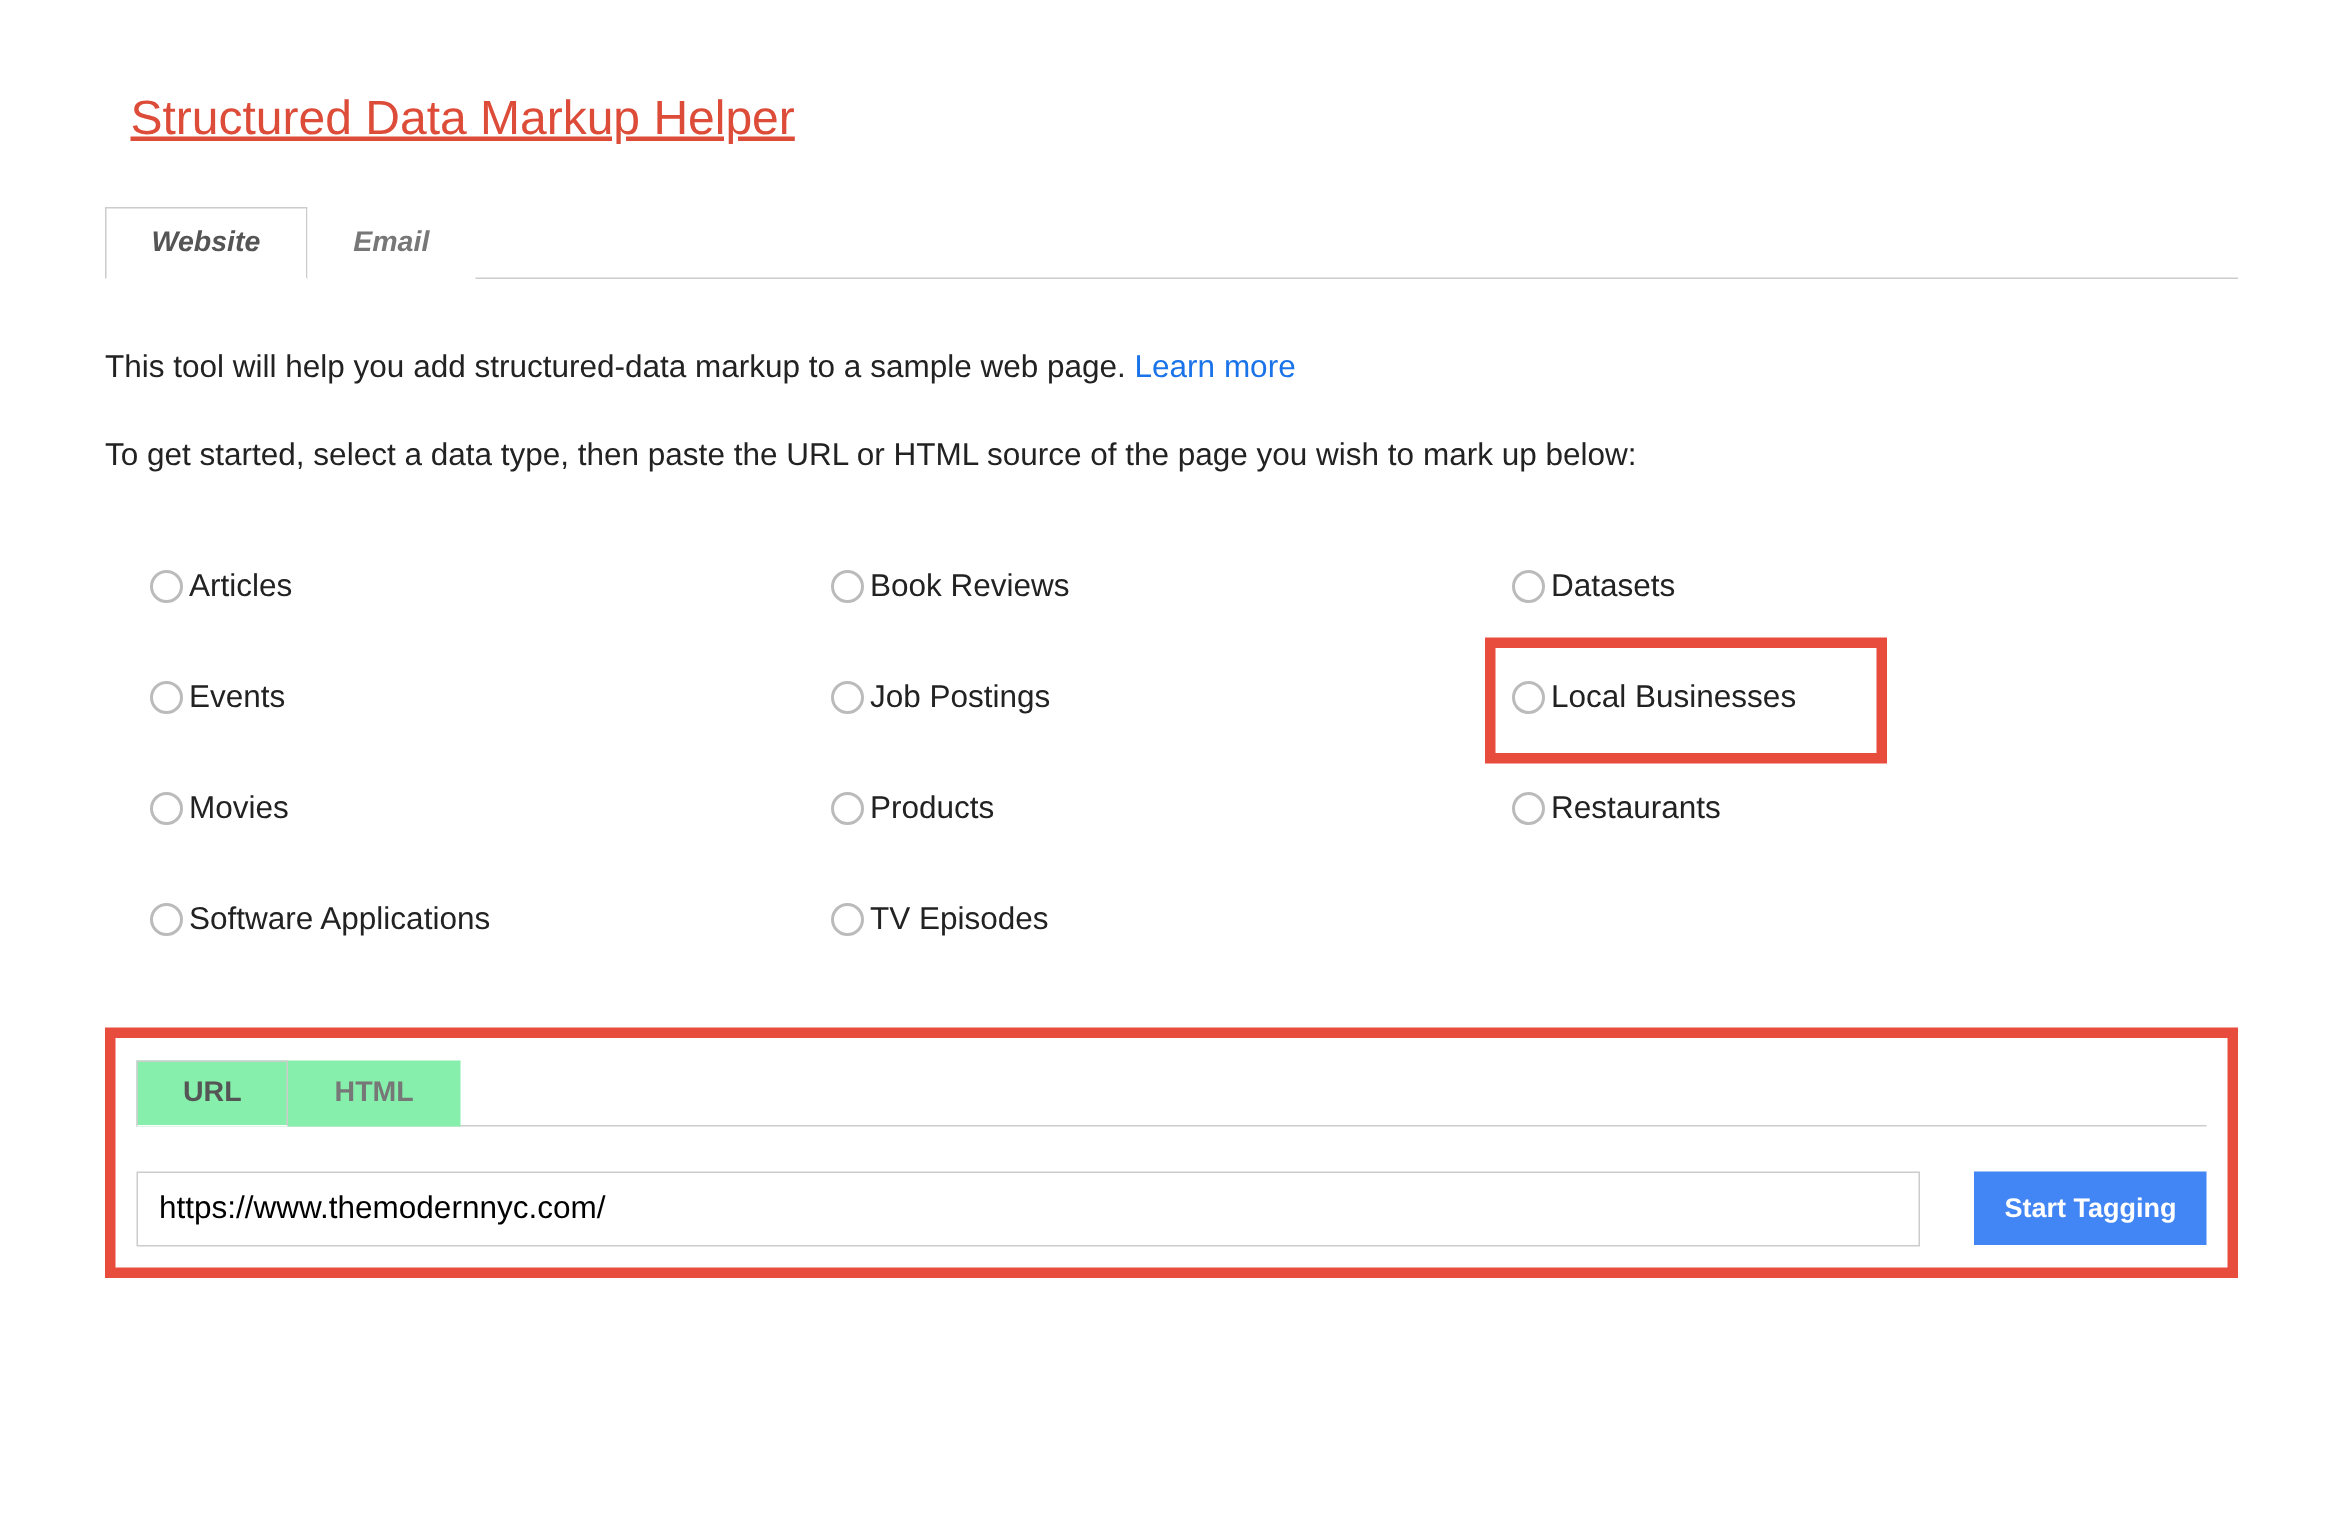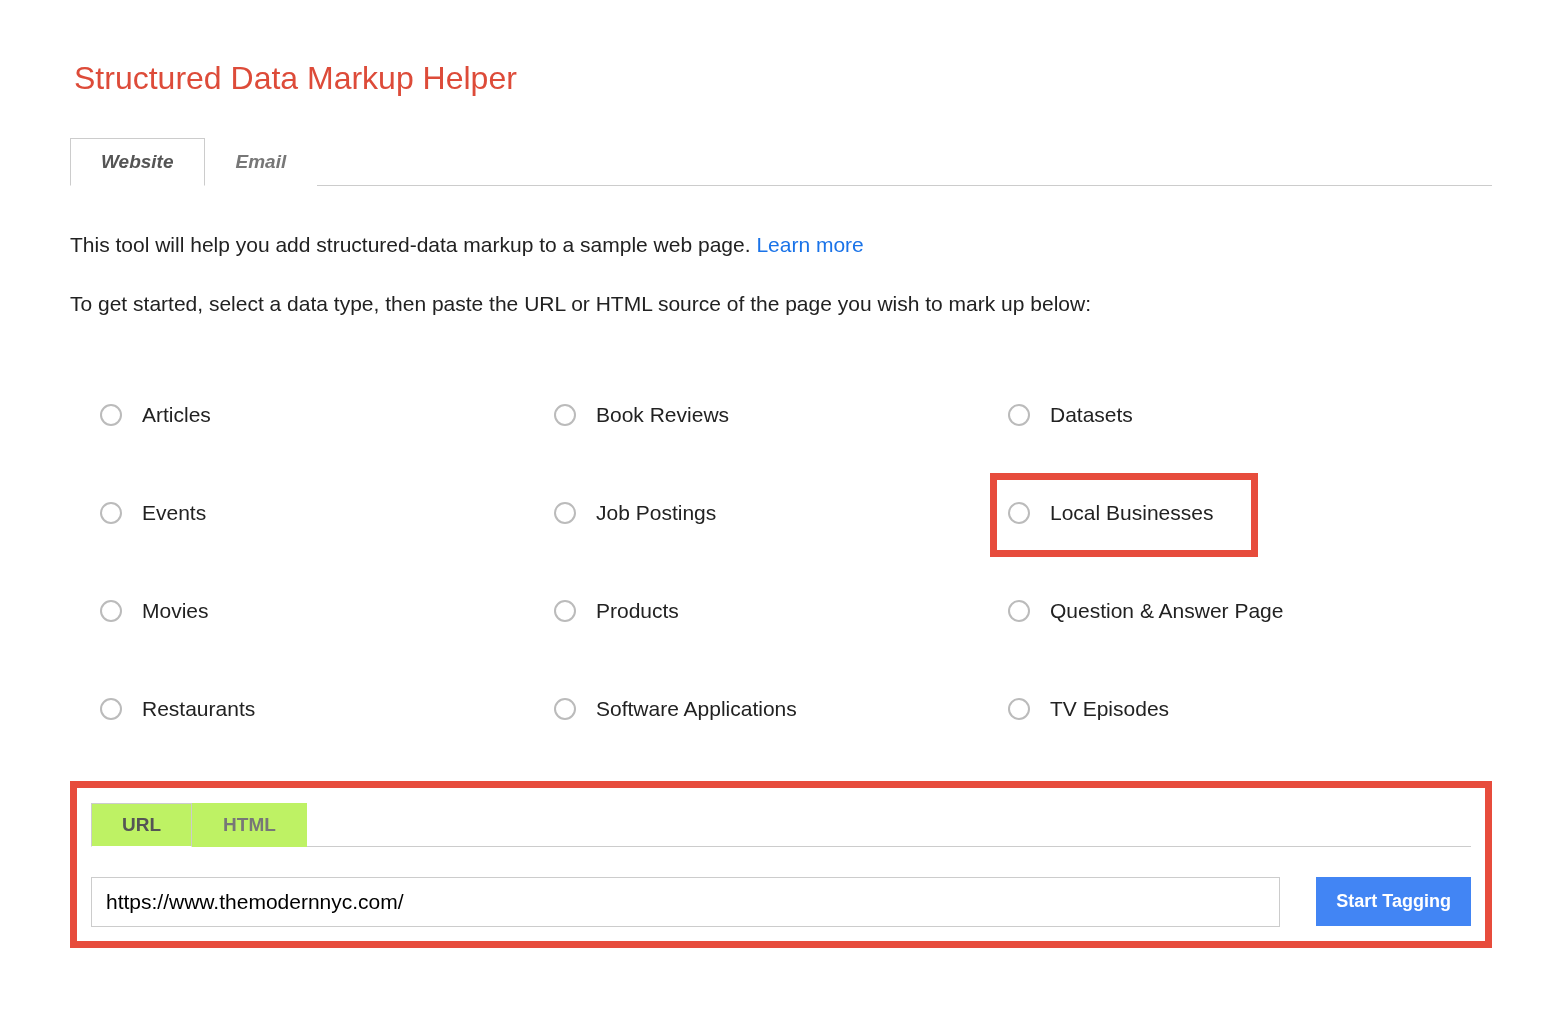--- a/index.html
+++ b/index.html
@@ -7,21 +7,22 @@
     margin: 0;
     padding: 40px 70px;
     font-family: Arial, Helvetica, sans-serif;
     color: #222;
     background: #fff;
   }
   .page-title {
     font-size: 32px;
     font-weight: 400;
     color: #dd4b39;
-    margin: 20px 0 40px 4px;
+    margin: 20px 0 40px 17px;
+    text-decoration: underline;
   }
   .tab-row {
     display: flex;
     border-bottom: 1px solid #ccc;
     font-style: italic;
   }
   .tab {
     padding: 12px 30px;
     font-size: 19px;
     font-weight: 700;
@@ -54,24 +55,23 @@
   .radio-grid {
     display: grid;
     grid-template-columns: repeat(3, 1fr);
     column-gap: 0;
     row-gap: 50px;
     padding: 30px 30px 50px 30px;
   }
   .radio-item {
     display: flex;
     align-items: center;
-    gap: 20px;
+    gap: 4px;
     font-size: 21px;
     position: relative;
-    margin-top: 24px;
   }
   .radio-circle {
     width: 22px;
     height: 22px;
     border: 2px solid #bbb;
     border-radius: 50%;
     flex-shrink: 0;
   }
   .highlight-local {
     position: absolute;
@@ -94,21 +94,21 @@
   .inner-tab {
     padding: 10px 30px;
     font-size: 19px;
     font-weight: 700;
     color: #777;
     cursor: pointer;
     border: 1px solid transparent;
     border-bottom: none;
     position: relative;
     top: 1px;
-    background: #bef264;
+    background: #86efac;
   }
   .inner-tab.active {
     color: #555;
     border-color: #ccc;
     border-bottom: 1px solid #fff;
   }
   .input-row {
     display: flex;
     gap: 36px;
     align-items: center;
@@ -173,24 +173,20 @@
     <span class="radio-circle"></span>
     <span>Local Businesses</span>
   </label>
   <label class="radio-item">
     <span class="radio-circle"></span>
     <span>Movies</span>
   </label>
   <label class="radio-item">
     <span class="radio-circle"></span>
     <span>Products</span>
-  </label>
-  <label class="radio-item">
-    <span class="radio-circle"></span>
-    <span>Question &amp; Answer Page</span>
   </label>
   <label class="radio-item">
     <span class="radio-circle"></span>
     <span>Restaurants</span>
   </label>
   <label class="radio-item">
     <span class="radio-circle"></span>
     <span>Software Applications</span>
   </label>
   <label class="radio-item">

